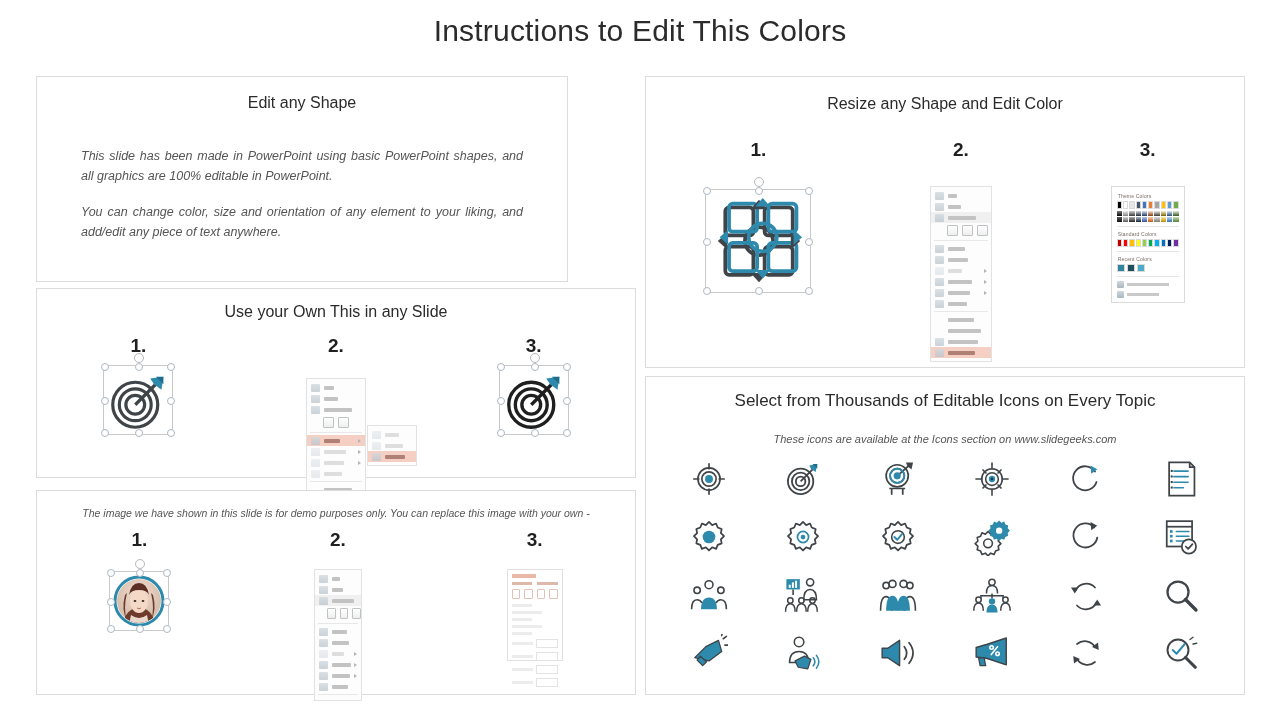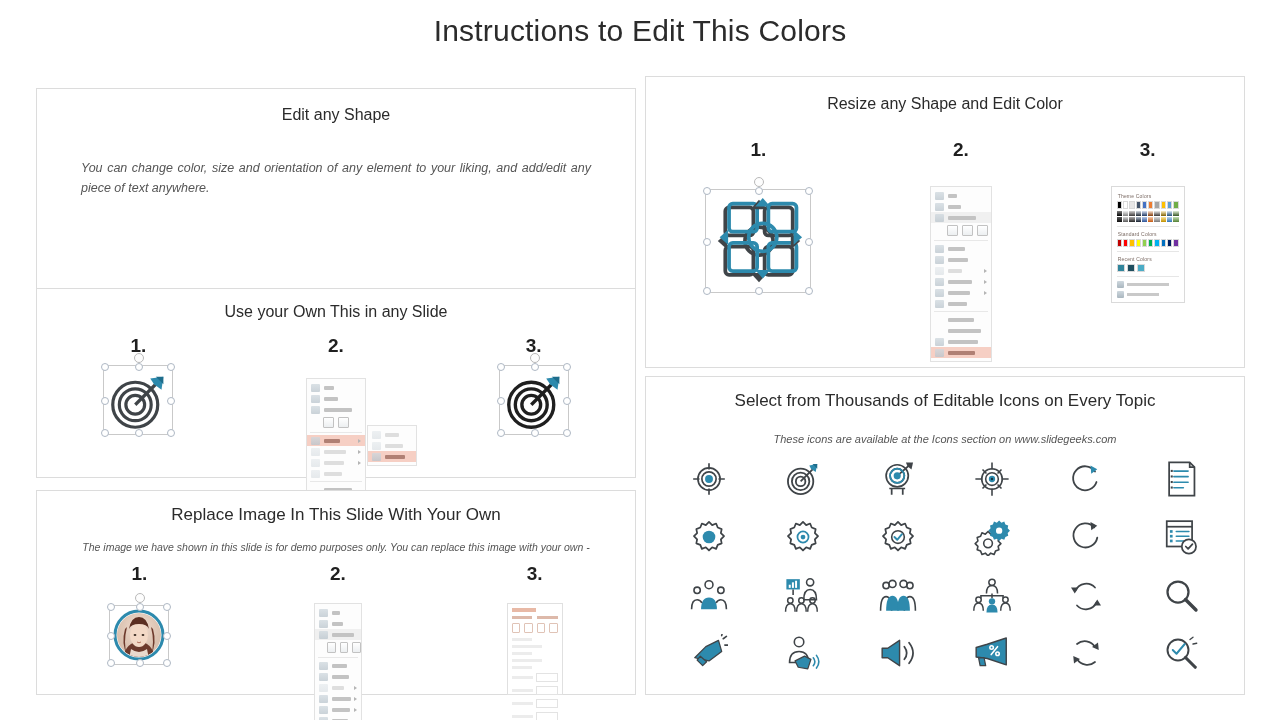--- a/index.html
+++ b/index.html
@@ -8,21 +8,21 @@
     font-family:"Liberation Sans", sans-serif;color:#3a3a3a;overflow:hidden;
   }
   .slide{position:relative;width:1280px;height:720px;}
 
   .title{
     position:absolute;left:0;top:14px;width:1280px;text-align:center;
     font-size:30px;color:#2b2b2b;letter-spacing:.2px;font-weight:400;
   }
 
   .panel{position:absolute;border:1px solid #dcdcdc;background:#fff;box-sizing:border-box;}
-  #p-edit-shape{left:36px;top:88px;width:600px;height:206px;}
+  #p-edit-shape{left:36px;top:76px;width:532px;height:206px;}
   #p-own-icons{left:36px;top:288px;width:600px;height:190px;}
   #p-replace-image{left:36px;top:490px;width:600px;height:205px;}
   #p-resize-color{left:645px;top:76px;width:600px;height:292px;}
   #p-icons-topic{left:645px;top:376px;width:600px;height:319px;}
 
   .p-head{
     text-align:center;font-size:16px;color:#2b2b2b;font-weight:400;
   }
   .p-head.lg{font-size:17px;}
   .p-sub{
@@ -108,20 +108,21 @@
 </head>
 <body>
 
 <div class="slide">
 
   <div class="title">Instructions to Edit This Colors</div>
 
   <div class="panel" id="p-edit-shape">
     <div class="p-head" style="margin-top:17px;">Edit any Shape</div>
     <div style="padding:0 44px;margin-top:34px;">
+      <div class="body-txt">This slide has been made in PowerPoint using basic PowerPoint shapes, and all graphics are 100% editable in PowerPoint.</div>
       <div class="body-txt" style="margin-top:16px;">You can change color, size and orientation of any element to your liking, and add/edit any piece of text anywhere.</div>
     </div>
   </div>
 
   <div class="panel" id="p-own-icons">
     <div class="p-head" style="margin-top:14px;">Use your Own This in any Slide</div>
     <div class="steps" style="margin-top:14px;">
 
       <div class="step">
         <div class="step-num">1.</div>
@@ -244,21 +245,20 @@
               <path d="M50 6 L58 6 L58 14 Z" fill="#1e6d8c"></path>
             </svg>
           </div>
         </div>
       </div>
 
     </div>
   </div>
 
   <div class="panel" id="p-replace-image">
-    <div class="p-head lg" style="margin-top:14px;">Replace Image In This Slide With Your Own</div>
     <div class="p-sub" style="font-size:10.5px;margin-top:16px;padding:0 8px;">The image we have shown in this slide is for demo purposes only. You can replace this image with your own -</div>
 
     <div class="steps" style="margin-top:10px;">
       <div class="step">
         <div class="step-num">1.</div>
         <div class="step-art" style="margin-top:12px;">
           <div class="sel" style="width:60px;height:60px;padding:3px;">
             <span class="h tl"></span>
               <span class="h tc"></span>
               <span class="h tr"></span>

